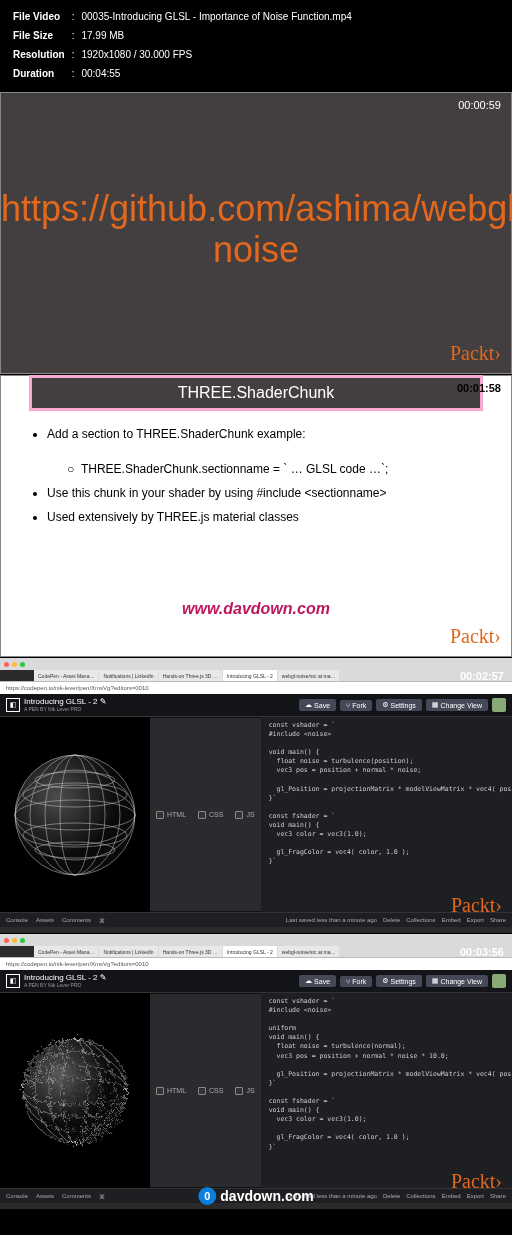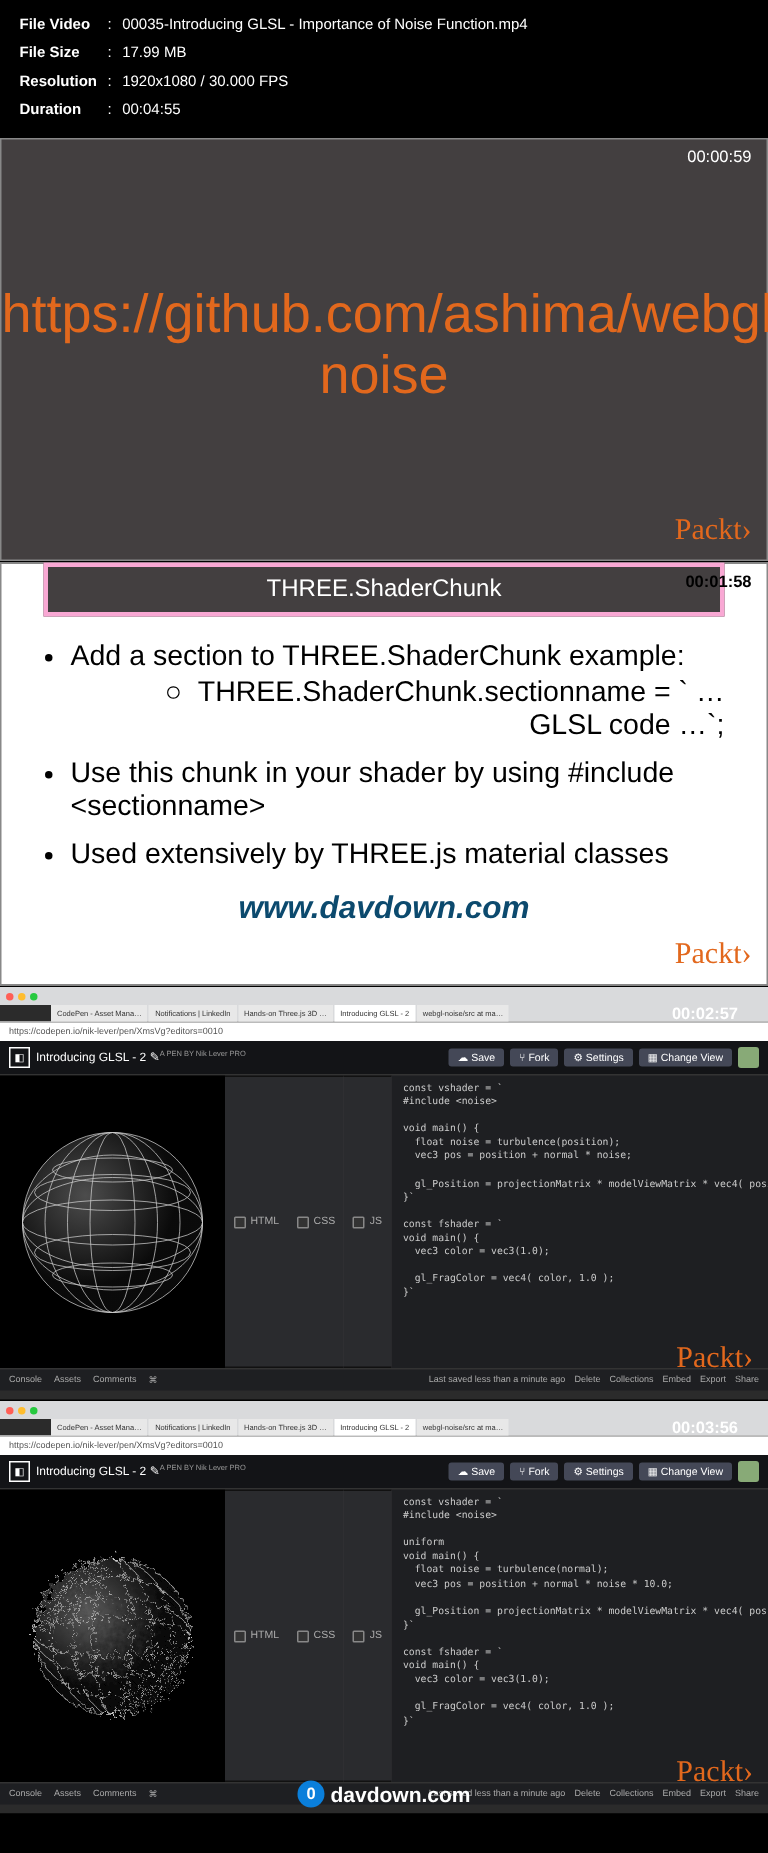--- a/index.html
+++ b/index.html
@@ -60,33 +60,33 @@
     color: #fff;
     text-align: center;
     font-size: 16px;
     padding: 6px 0;
     margin: 0 28px;
     margin-top: -1px;
     font-family: "Segoe UI", Arial, sans-serif;
   }
   .slide2-body {
     padding: 16px 28px;
-    font-size: 19px;
+    font-size: 12px;
     font-family: "Segoe UI", Arial, sans-serif;
   }
   .slide2-body ul { margin: 0; padding-left: 18px; }
   .slide2-body li { margin-bottom: 10px; }
-  .slide2-body .sub { margin-left: 20px; margin-top:2px;text-align:right;}
+  .slide2-body .sub { margin-left: 20px; margin-top:21px;}
   .watermark1 {
     position: absolute;
     bottom: 38px;
     left: 50%;
     transform: translateX(-50%);
-    color: #0c4a6e;
-    font-size: 21px;
+    color: #be185d;
+    font-size: 16px;
     font-weight: bold;
     font-style: italic;
     text-shadow: 0 0 3px #fff;
   }
   .slide2 .packt-logo { color: #e2681d; }
 
   .codepen-shot {
     height: 275px;
     position: relative;
     background: #2b2b2b;
@@ -128,21 +128,21 @@
     background: #131417;
     height: 22px;
     display: flex;
     align-items: center;
     padding: 0 6px;
     font-size: 8px;
     gap: 4px;
     border-bottom: 1px solid #333;
   }
   .cp-logo { width:14px; height:14px; border:1.5px solid #fff; box-sizing:border-box; display:flex;align-items:center;justify-content:center;font-size:7px;}
-  .cp-title { flex: 1; display:flex; flex-direction:row; line-height:1.1;}
+  .cp-title { flex: 1; display:flex; flex-direction:column; line-height:1.1;}
   .cp-title .sub { font-size:5px; color:#999;}
   .cp-btn { background:#444857; padding:2px 6px; border-radius:2px; font-size:7px; display:flex; align-items:center; gap:2px;}
   .cp-btn.save { background:#444857; }
   .codepen-body {
     display: flex;
     height: 195px;
   }
   .preview-pane {
     width: 230px;
     background: #000;
@@ -184,21 +184,21 @@
     height: 14px;
     display: flex;
     align-items: center;
     font-size: 6px;
     color: #aaa;
     padding: 0 6px;
     gap: 8px;
     border-top: 1px solid #333;
   }
   .codepen-footer .right { margin-left: auto; display:flex; gap:6px;}
-  .ts-overlay { position:absolute; top:12px; right:20px; font-size:11px; color:#fff; font-weight:bold; z-index:5;}
+  .ts-overlay { position:absolute; top:12px; right:8px; font-size:11px; color:#fff; font-weight:bold; z-index:5;}
   .watermark-dd {
     position: absolute;
     bottom: 4px;
     left: 50%;
     transform: translateX(-50%);
     font-size: 14px;
     font-weight: bold;
     color: #fff;
     z-index: 5;
     display:flex;

